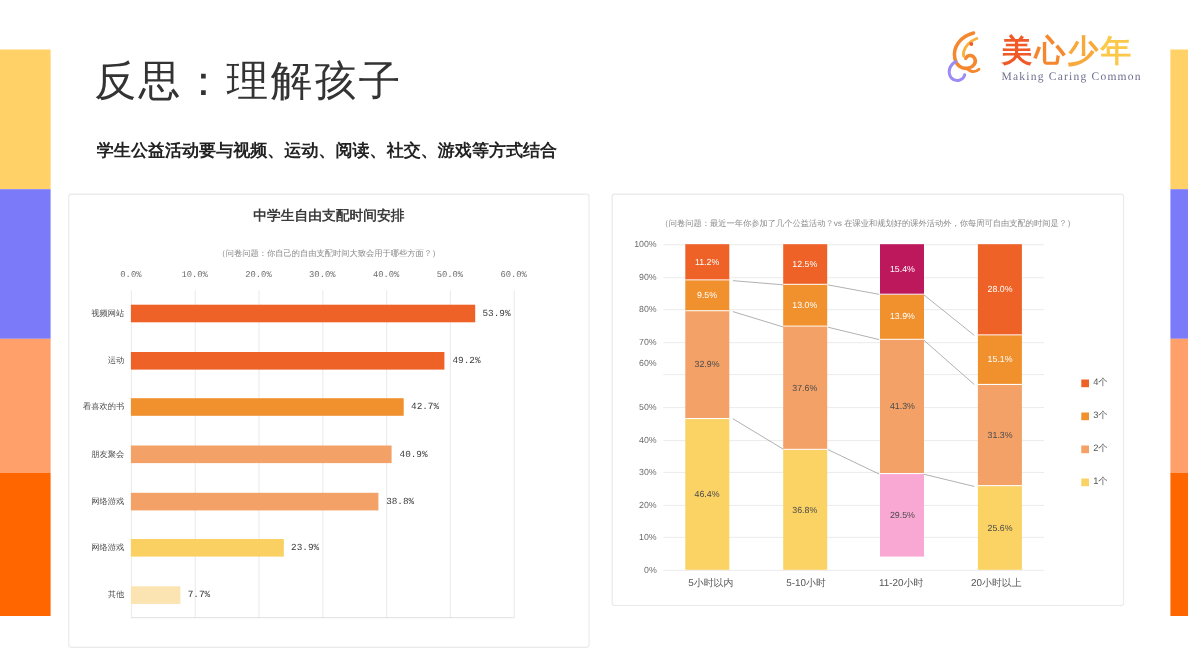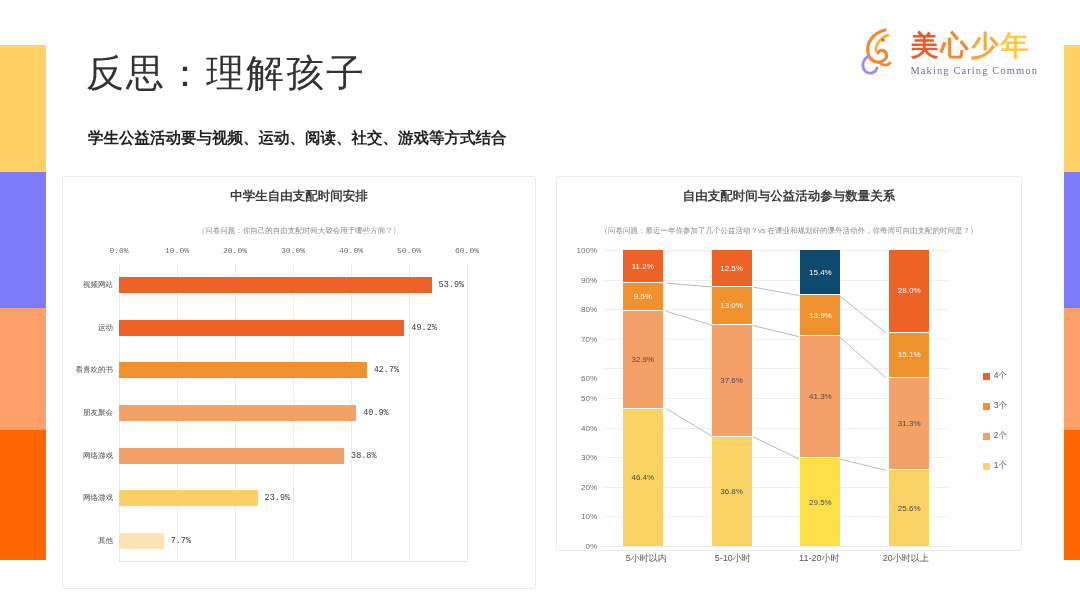--- a/index.html
+++ b/index.html
@@ -223,38 +223,37 @@
               <div class="lc-bar" style="width: 12.8333%; background: rgb(252, 228, 178);"></div>
               <span class="lc-val">7.7%</span>
             </div>
           </div>
           <div class="lc-baseline"></div>
         </div>
     </div>
   </div>
 
   <div class="card card-r">
-    <div class="chart-title">自由支配时间与公益活动参与数量关系</div>
     <div class="chart-sub">（问卷问题：最近一年你参加了几个公益活动？vs 在课业和规划好的课外活动外，你每周可自由支配的时间是？）</div>
     <div class="rc-plot">
       <div class="rc-grid" id="rcGrid">
           <div class="rc-hline" style="top: 296px;"></div>
           <div class="rc-ylab" style="top: 296px;">0%</div>
           <div class="rc-hline" style="top: 266.4px;"></div>
           <div class="rc-ylab" style="top: 266.4px;">10%</div>
           <div class="rc-hline" style="top: 236.8px;"></div>
           <div class="rc-ylab" style="top: 236.8px;">20%</div>
           <div class="rc-hline" style="top: 207.2px;"></div>
           <div class="rc-ylab" style="top: 207.2px;">30%</div>
           <div class="rc-hline" style="top: 177.6px;"></div>
           <div class="rc-ylab" style="top: 177.6px;">40%</div>
           <div class="rc-hline" style="top: 148px;"></div>
           <div class="rc-ylab" style="top: 148px;">50%</div>
           <div class="rc-hline" style="top: 118.4px;"></div>
-          <div class="rc-ylab" style="top: 128px;">60%</div>
+          <div class="rc-ylab" style="top: 108px;">60%</div>
           <div class="rc-hline" style="top: 88.8px;"></div>
           <div class="rc-ylab" style="top: 88.8px;">70%</div>
           <div class="rc-hline" style="top: 59.2px;"></div>
           <div class="rc-ylab" style="top: 59.2px;">80%</div>
           <div class="rc-hline" style="top: 29.6px;"></div>
           <div class="rc-ylab" style="top: 29.6px;">90%</div>
           <div class="rc-hline" style="top: 0px;"></div>
           <div class="rc-ylab" style="top: 0px;">100%</div>
         </div>
       <svg class="rc-connector" id="rcConn" preserveAspectRatio="none" viewBox="0 0 346 296">
@@ -281,24 +280,24 @@
             <div class="rc-colwrap">
               <div class="rc-col">
                 <div class="rc-seg" style="height: 37px; background: rgb(239, 98, 39); color: rgb(255, 255, 255);">12.5%</div>
                 <div class="rc-seg" style="height: 38.48px; background: rgb(240, 145, 46); color: rgb(255, 255, 255);">13.0%</div>
                 <div class="rc-seg" style="height: 111.296px; background: rgb(243, 161, 103); color: rgb(74, 74, 74);">37.6%</div>
                 <div class="rc-seg" style="height: 108.928px; background: rgb(251, 210, 100); color: rgb(74, 74, 74);">36.8%</div>
               </div>
             </div>
             <div class="rc-colwrap">
               <div class="rc-col">
-                <div class="rc-seg" style="height: 45.584px; background: #0c4a6e; color: rgb(255, 255, 255);">15.4%</div>
+                <div class="rc-seg" style="height: 45.584px; background: #be185d; color: rgb(255, 255, 255);">15.4%</div>
                 <div class="rc-seg" style="height: 41.144px; background: rgb(240, 145, 46); color: rgb(255, 255, 255);">13.9%</div>
                 <div class="rc-seg" style="height: 122.248px; background: rgb(243, 161, 103); color: rgb(74, 74, 74);">41.3%</div>
-                <div class="rc-seg" style="height: 88px; background: #fde047; color: rgb(74, 74, 74);">29.5%</div>
+                <div class="rc-seg" style="height: 75px; background: #f9a8d4; color: rgb(74, 74, 74);">29.5%</div>
               </div>
             </div>
             <div class="rc-colwrap">
               <div class="rc-col">
                 <div class="rc-seg" style="height: 82.88px; background: rgb(239, 98, 39); color: rgb(255, 255, 255);">28.0%</div>
                 <div class="rc-seg" style="height: 44.696px; background: rgb(240, 145, 46); color: rgb(255, 255, 255);">15.1%</div>
                 <div class="rc-seg" style="height: 92.648px; background: rgb(243, 161, 103); color: rgb(74, 74, 74);">31.3%</div>
                 <div class="rc-seg" style="height: 75.776px; background: rgb(251, 210, 100); color: rgb(74, 74, 74);">25.6%</div>
               </div>
             </div>

